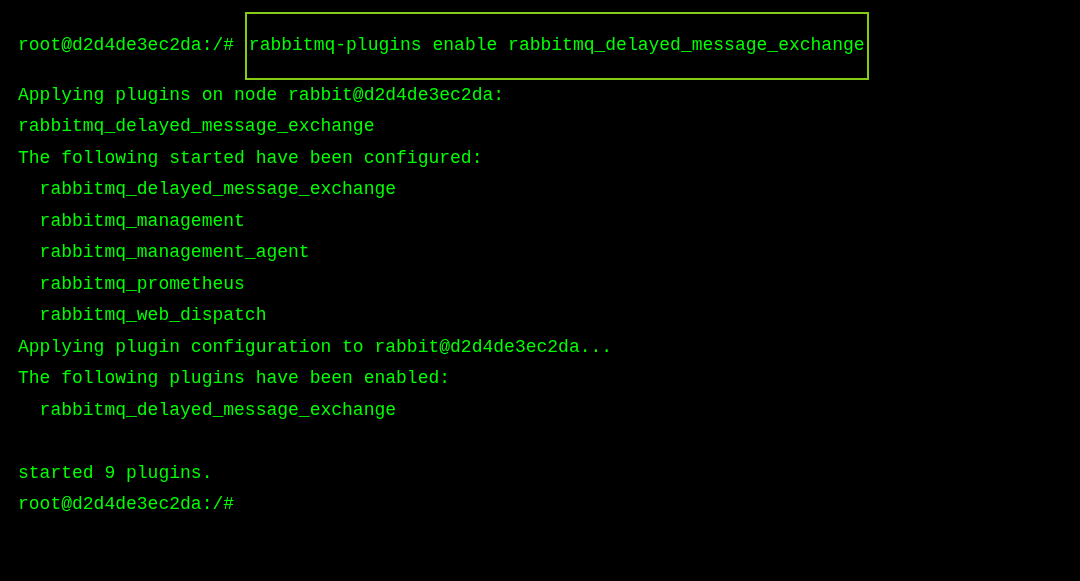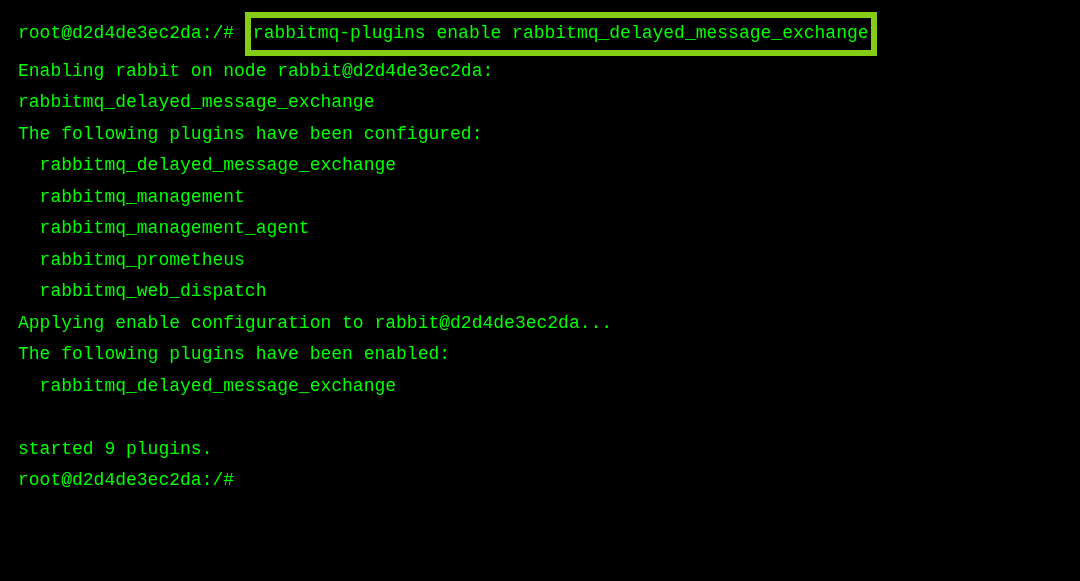--- a/index.html
+++ b/index.html
@@ -15,35 +15,35 @@
       line-height: 1.75;
       padding: 12px 18px;
       width: 1080px;
       height: 581px;
       overflow: hidden;
     }
     .terminal-line {
       white-space: pre;
     }
     .highlight-box {
-      border: 6px solid #84cc16;
-      padding: 0 2px;
+      border: 2px solid #84cc16;
+      padding: 16px 2px;
       display: inline-block;
     }
   </style>
 </head>
 <body>
 
 <div class="terminal-line"><span>root@d2d4de3ec2da:/# </span><span class="highlight-box">rabbitmq-plugins enable rabbitmq_delayed_message_exchange</span></div>
-<div class="terminal-line">Enabling rabbit on node rabbit@d2d4de3ec2da:</div>
+<div class="terminal-line">Applying plugins on node rabbit@d2d4de3ec2da:</div>
 <div class="terminal-line">rabbitmq_delayed_message_exchange</div>
-<div class="terminal-line">The following plugins have been configured:</div>
+<div class="terminal-line">The following started have been configured:</div>
 <div class="terminal-line">  rabbitmq_delayed_message_exchange</div>
 <div class="terminal-line">  rabbitmq_management</div>
 <div class="terminal-line">  rabbitmq_management_agent</div>
 <div class="terminal-line">  rabbitmq_prometheus</div>
 <div class="terminal-line">  rabbitmq_web_dispatch</div>
-<div class="terminal-line">Applying enable configuration to rabbit@d2d4de3ec2da...</div>
+<div class="terminal-line">Applying plugin configuration to rabbit@d2d4de3ec2da...</div>
 <div class="terminal-line">The following plugins have been enabled:</div>
 <div class="terminal-line">  rabbitmq_delayed_message_exchange</div>
 <div class="terminal-line"> </div>
 <div class="terminal-line">started 9 plugins.</div>
 <div class="terminal-line"><span>root@d2d4de3ec2da:/# </span></div>
 
 </body></html>

